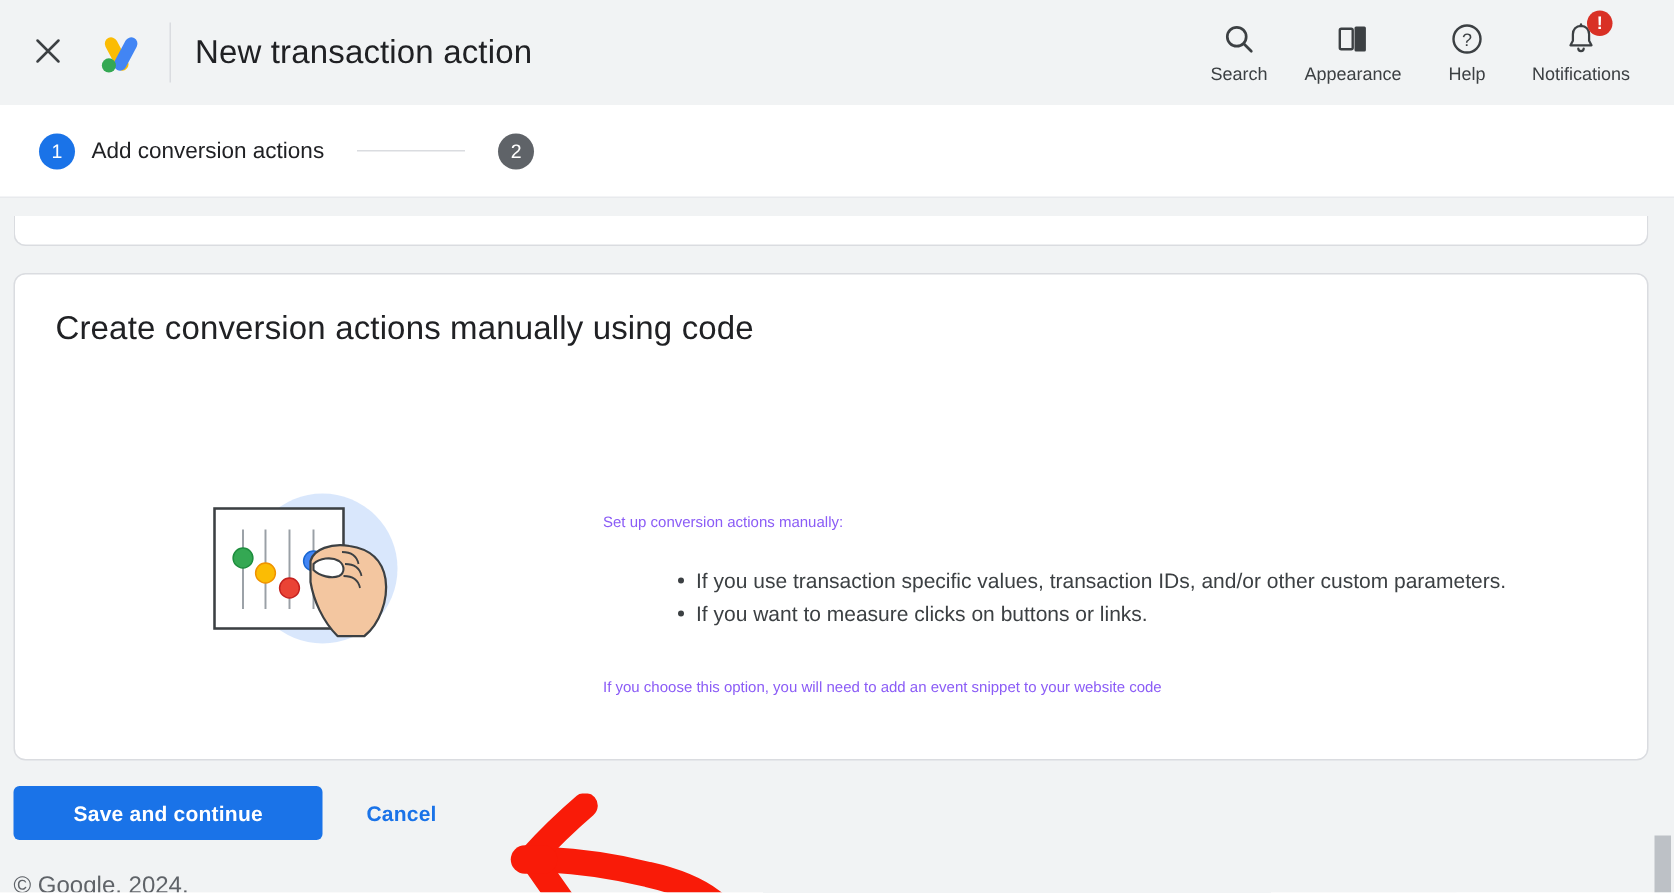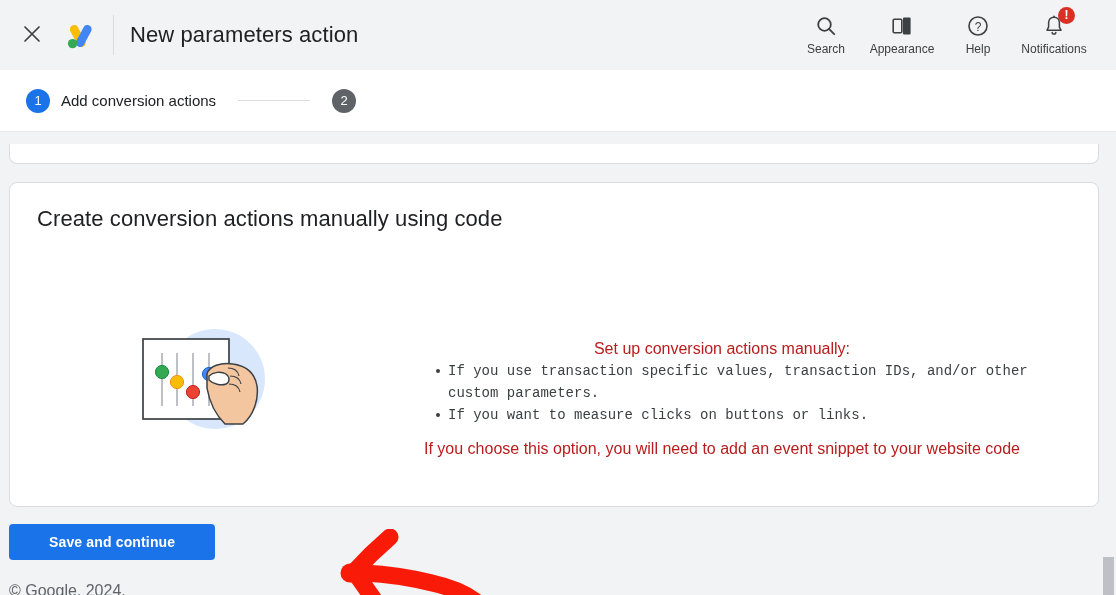--- a/index.html
+++ b/index.html
@@ -181,30 +181,28 @@
   }
 
   
   .copy {
     position: absolute;
     left: 392px; top: 155px;
     width: 640px;
   }
   .copy p {
     margin: 0;
-    font-size: 16px;
-    color: #b91c1c;
+    font-size: 10px;
+    color: #8b5cf6;
     line-height: 22px;
-    text-align: center;
   }
   .copy ul {
-    margin: 0;
+    margin: 16px;
     padding: 0 0 0 46px;
     list-style: none;
-    font-family: Liberation Mono, monospace;
   }
   .copy ul li {
     font-size: 14px;
     color: #3c4043;
     line-height: 22px;
     position: relative;
   }
   .copy ul li::before {
     content: "";
     position: absolute;
@@ -329,21 +327,21 @@
     <div class="ads-logo">
       <svg width="34" height="34" viewBox="0 0 34 34">
         <rect x="11.5" y="5" width="8.5" height="24" rx="4.25" fill="#fbbc04" transform="rotate(-28 15.75 17)"></rect>
         <rect x="17.5" y="5" width="8.5" height="24" rx="4.25" fill="#4285f4" transform="rotate(28 21.75 17)"></rect>
         <circle cx="10.6" cy="24.6" r="4.7" fill="#34a853"></circle>
       </svg>
     </div>
 
     <div class="hdr-divider"></div>
 
-    <div class="hdr-title">New parameters action</div>
+    <div class="hdr-title">New transaction action</div>
 
     <div class="hdr-actions">
 
       <div class="hdr-action">
         <span class="ha-ico">
           <svg width="24" height="24" viewBox="0 0 24 24">
             <circle cx="10.5" cy="10.5" r="6.3" stroke="#3c4043" stroke-width="1.8" fill="none"></circle>
             <path d="M15.2 15.2 L20.2 20.2" stroke="#3c4043" stroke-width="1.8" stroke-linecap="round"></path>
           </svg>
         </span>
@@ -442,20 +440,21 @@
         </ul>
         <div class="spacer"></div>
         <p>If you choose this option, you will need to add an event snippet to your website code</p>
       </div>
 
 
     </div>
 
     <div class="btn-row">
       <button class="btn-primary">Save and continue</button>
+      <button class="btn-text">Cancel</button>
     </div>
 
     <div class="copyright">© Google, 2024.</div>
 
     <div class="annotation">
       <svg width="220" height="125" viewBox="0 0 220 125">
         <g fill="none" stroke="#f91b08" stroke-linecap="round" stroke-linejoin="round">
           <path d="M192 100 C190 78 168 62 132 54 C108 48 84 45 64 44" stroke-width="17"></path>
           <path d="M90 8 C76 20 64 32 54 43" stroke-width="17"></path>
           <path d="M56 45 C68 62 82 82 96 102" stroke-width="17"></path>

